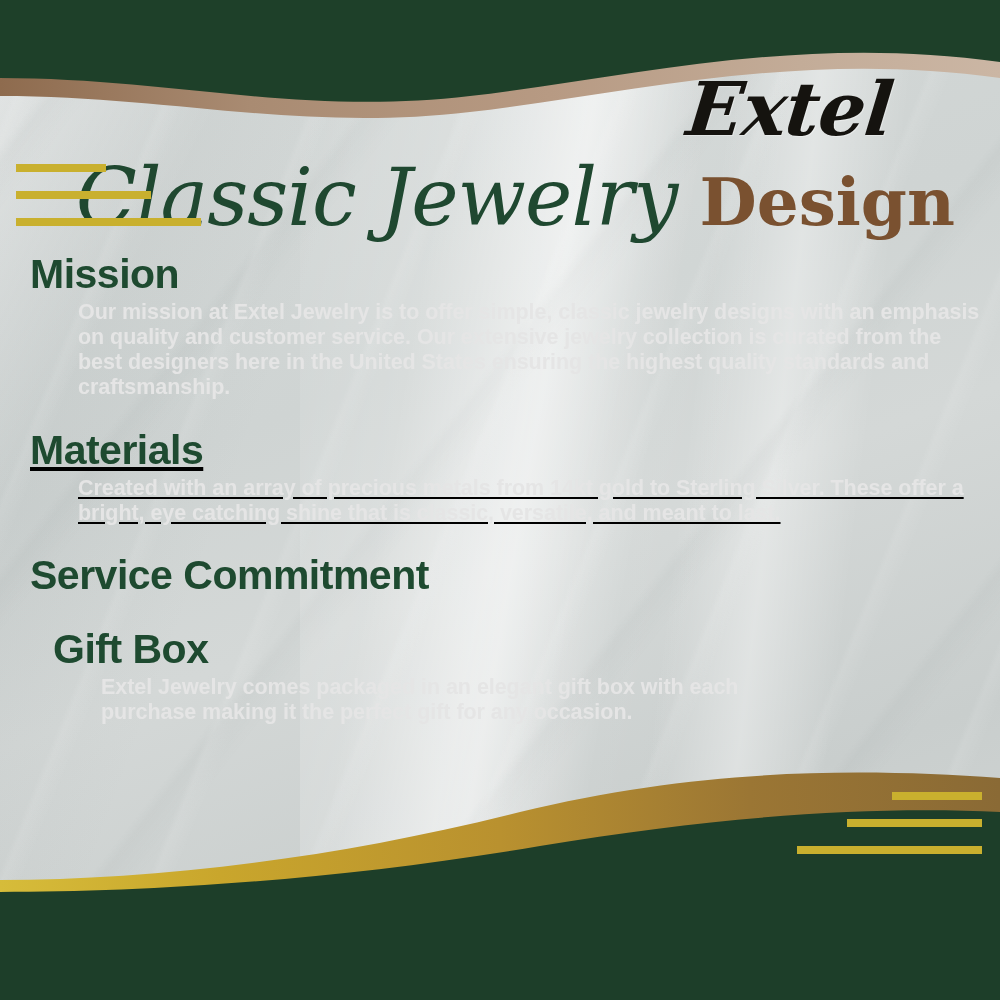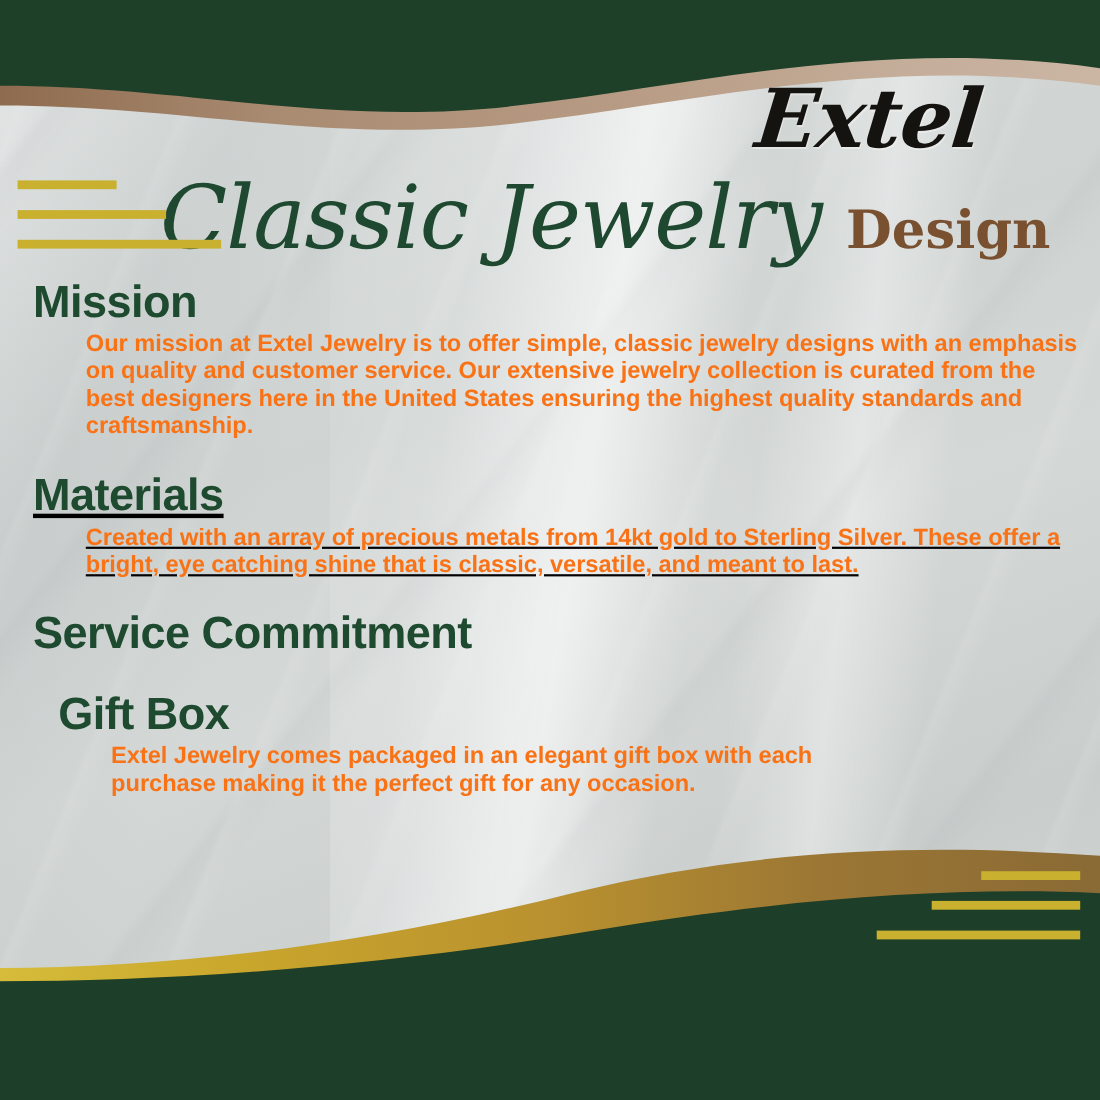--- a/index.html
+++ b/index.html
@@ -100,21 +100,21 @@
     font-weight: 400;
     font-size: 80px;
     line-height: 1;
     color: #1F4830;
     letter-spacing: -1px;
     vertical-align: baseline;
   }
   .title-design {
     font-family: "DejaVu Serif", serif;
     font-weight: 700;
-    font-size: 48px;
+    font-size: 66px;
     line-height: 1;
     color: #7A5130;
     margin-left: 22px;
     vertical-align: baseline;
   }
 
   
   .rules {
     position: absolute;
     display: flex;
@@ -153,21 +153,21 @@
     letter-spacing: -0.5px;
     color: #1E4A30;
   }
   .section-body {
     margin: 0 34px 0 62px;
     font-family: "Liberation Sans", sans-serif;
     font-weight: 600;
     font-size: 21.5px;
     line-height: 1.16;
     letter-spacing: -0.05px;
-    color: #f97316;
+    color: #e5e5e5;
   }
   .sec-mission   { margin-top: 0px; }
   .sec-materials { margin-top: 28px; text-decoration: underline; }
   .sec-service   { margin-top: 28px; }
   .sec-giftbox   { margin-top: 28px; padding-left: 23px; }
   .sec-giftbox .section-body { margin-right: 240px; }
 </style>
 </head>
 <body>
 

